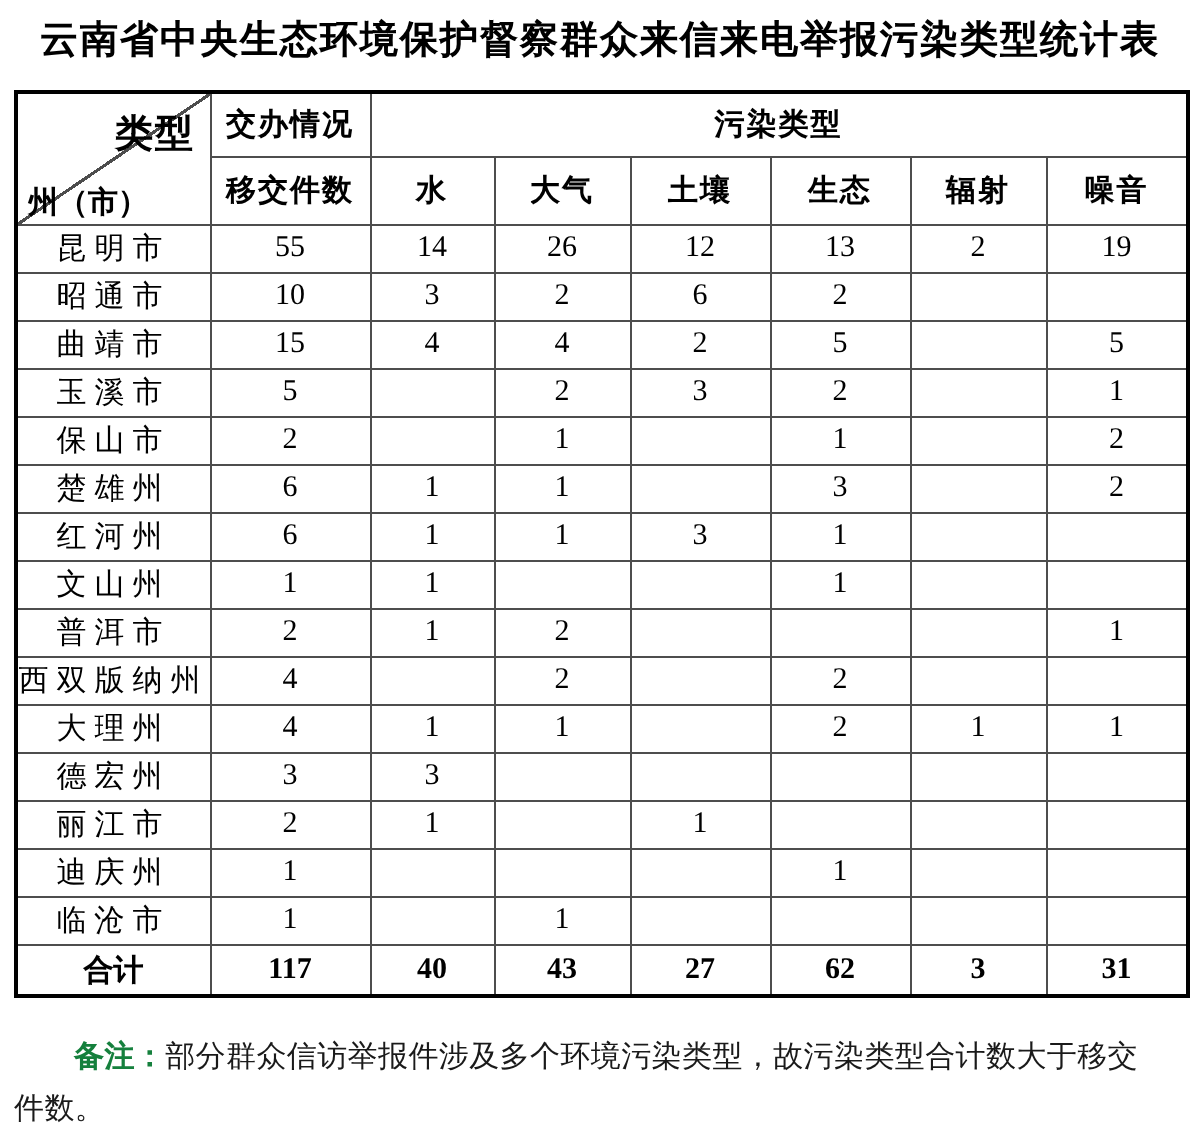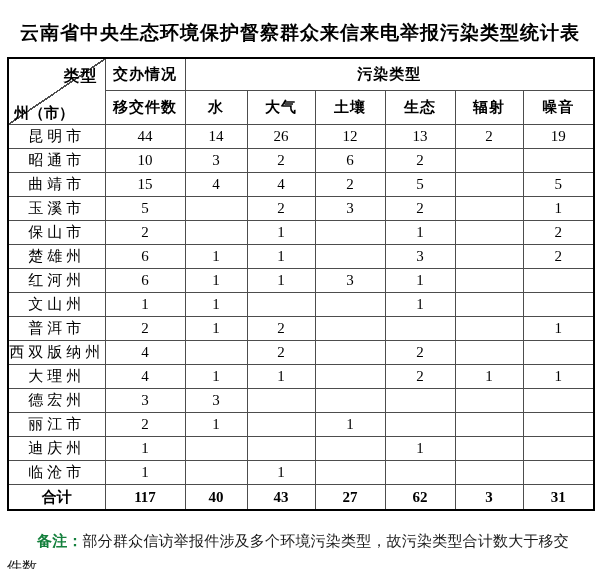--- a/index.html
+++ b/index.html
@@ -2,21 +2,21 @@
 <html><head>
 <meta charset="utf-8">
 <style>
   html,body { margin:0; padding:0; }
   body {
     width:600px; height:569px; background:#ffffff; color:#000;
     font-family:"Liberation Serif","DejaVu Serif",serif;
     overflow:hidden;
   }
   .page-title {
-    padding-top:20px; text-align:center; font-weight:bold;
+    padding-top:8px; text-align:center; font-weight:bold;
     font-size:19px; line-height:26px; letter-spacing:1px; color:#000;
   }
   table.stats {
     border-collapse:collapse; table-layout:fixed;
     margin:11px 0 0 7px; width:586px;
     border:2px solid #000;
   }
   table.stats th, table.stats td {
     border:1px solid #4d4d4d; padding:0;
     text-align:center; vertical-align:middle;
@@ -27,21 +27,21 @@
   tr.drow td { height:23px; font-weight:normal; }
   td.region { letter-spacing:4px; font-size:15px; }
   tr.trow td { height:24px; font-weight:bold; }
   td.corner {
     position:relative; padding:0;
     background-image:linear-gradient(to bottom right,
       transparent calc(50% - 0.8px), #4d4d4d calc(50% - 0.8px),
       #4d4d4d calc(50% + 0.8px), transparent calc(50% + 0.8px));
     font-weight:bold;
   }
-  td.corner .c-tr { position:absolute; top:7px; right:7px; letter-spacing:1px; font-size:16px; }
+  td.corner .c-tr { position:absolute; top:7px; right:7px; letter-spacing:1px; font-size:19px; }
   td.corner .c-bl { position:absolute; bottom:1px; left:5px; letter-spacing:0; font-size:15px; }
   .remark {
     margin:17px 0 0 7px; width:570px;
     font-size:15px; line-height:26px; text-indent:2em; color:#1a1a1a;
     letter-spacing:0.2px;
   }
   .remark b { color:#15803d; }
 </style>
 </head>
 <body>
@@ -75,21 +75,21 @@
       <th>水</th>
       <th>大气</th>
       <th>土壤</th>
       <th>生态</th>
       <th>辐射</th>
       <th>噪音</th>
     </tr>
 
     <tr class="drow">
       <td class="region">昆明市</td>
-      <td>44</td>
+      <td>55</td>
       <td>14</td>
       <td>26</td>
       <td>12</td>
       <td>13</td>
       <td>2</td>
       <td>19</td>
     </tr>
     <tr class="drow">
       <td class="region">昭通市</td>
       <td>10</td>

